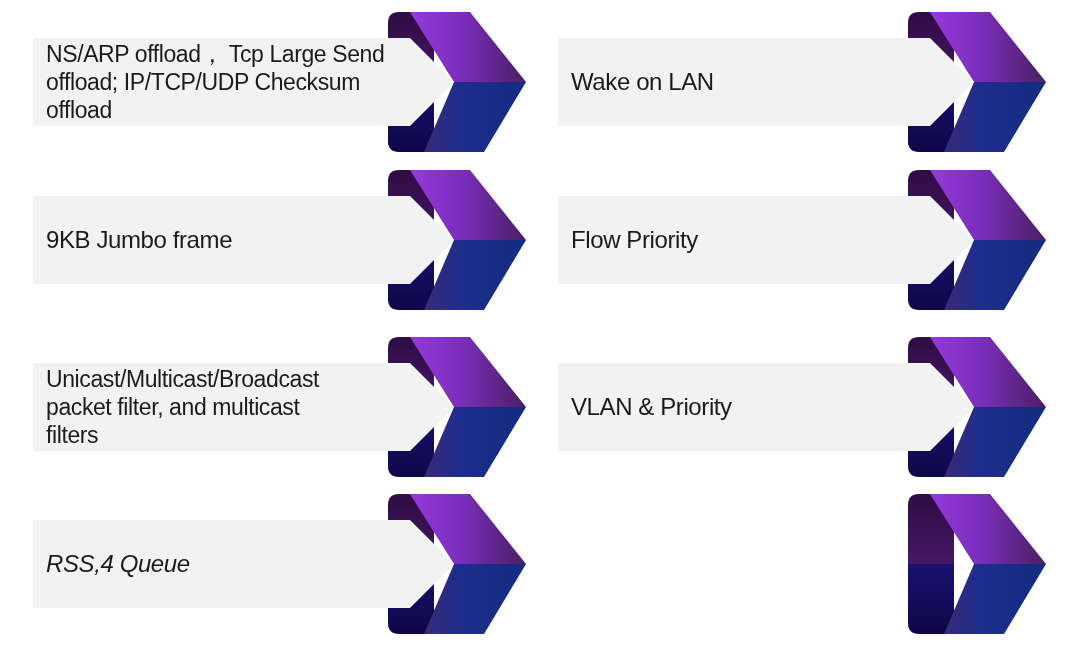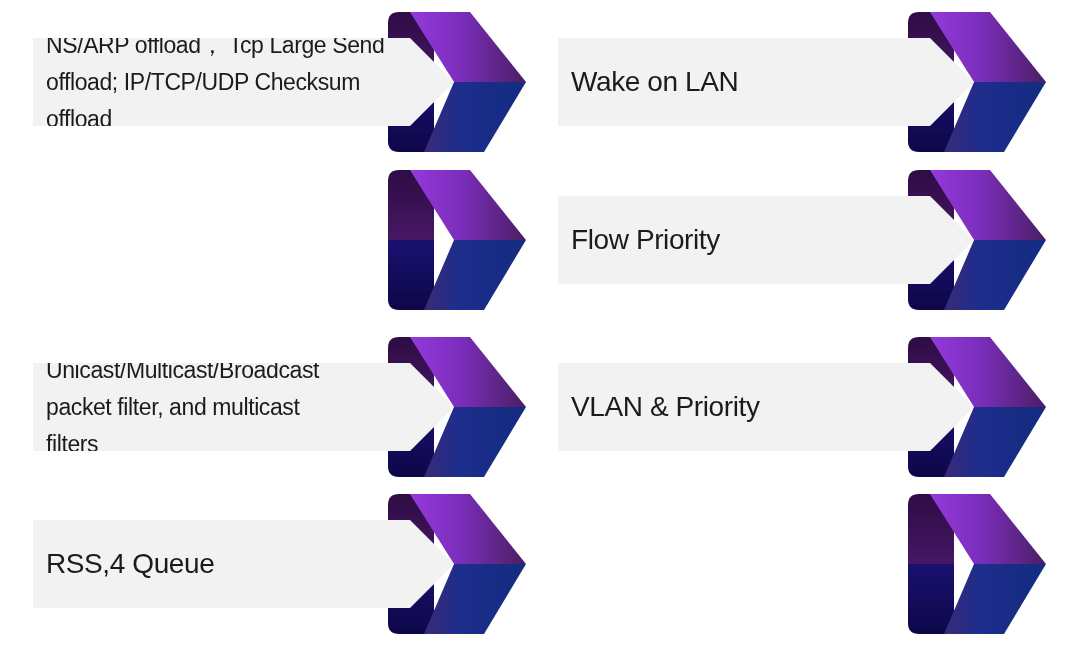--- a/index.html
+++ b/index.html
@@ -10,46 +10,46 @@
     font-family:"Liberation Sans",sans-serif;
   }
   .stage{position:absolute;inset:0;}
 
   .item{position:absolute;height:140px;}
   .col-left{left:33px;width:495px;}
   .col-right{left:558px;width:490px;}
   .row-0{top:12px;}
   .row-1{top:170px;}
   .row-2{top:337px;}
-  .row-3{top:494px;}
+  .row-3{top:494px;font-style:italic;}
 
   .arrow{position:absolute;top:0;width:140px;height:140px;}
   .col-left .arrow{left:355px;}
   .col-right .arrow{left:350px;}
 
   .bar{
     position:absolute;top:26px;left:0;height:88px;
     background:#f2f2f2;
     clip-path:polygon(0 0, calc(100% - 44px) 0, 100% 50%, calc(100% - 44px) 100%, 0 100%);
     display:flex;align-items:center;
     box-sizing:border-box;
     padding:0 58px 0 13px;
   }
   .col-left .bar{width:421px;}
   .col-right .bar{width:416px;}
 
   .label{
     color:#1b1b1b;
-    font-size:28px;
+    font-size:24px;
     letter-spacing:-0.4px;
     white-space:pre-line;
   }
   .item.multiline .label{
     font-size:23px;
-    line-height:37px;
+    line-height:28px;
   }
 </style>
 </head>
 <body>
 
 <svg width="0" height="0" style="position:absolute" aria-hidden="true">
   <defs>
     <linearGradient id="gradPurpleBright" x1="0" y1="0" x2="1" y2="0">
       <stop offset="0" stop-color="#9539dd"></stop>
       <stop offset="0.45" stop-color="#7a2dba"></stop>
@@ -96,20 +96,23 @@
       </svg>
     <div class="bar">
       <span class="label">Wake on LAN</span>
     </div>
   </div>
 
   <div class="item col-left row-1">
     <svg class="arrow" viewBox="0 0 140 140">
         <use href="#ribbon-arrow"></use>
       </svg>
+    <div class="bar">
+      <span class="label">9KB Jumbo frame</span>
+    </div>
   </div>
 
   <div class="item col-right row-1">
     <svg class="arrow" viewBox="0 0 140 140">
         <use href="#ribbon-arrow"></use>
       </svg>
     <div class="bar">
       <span class="label">Flow Priority</span>
     </div>
   </div>

